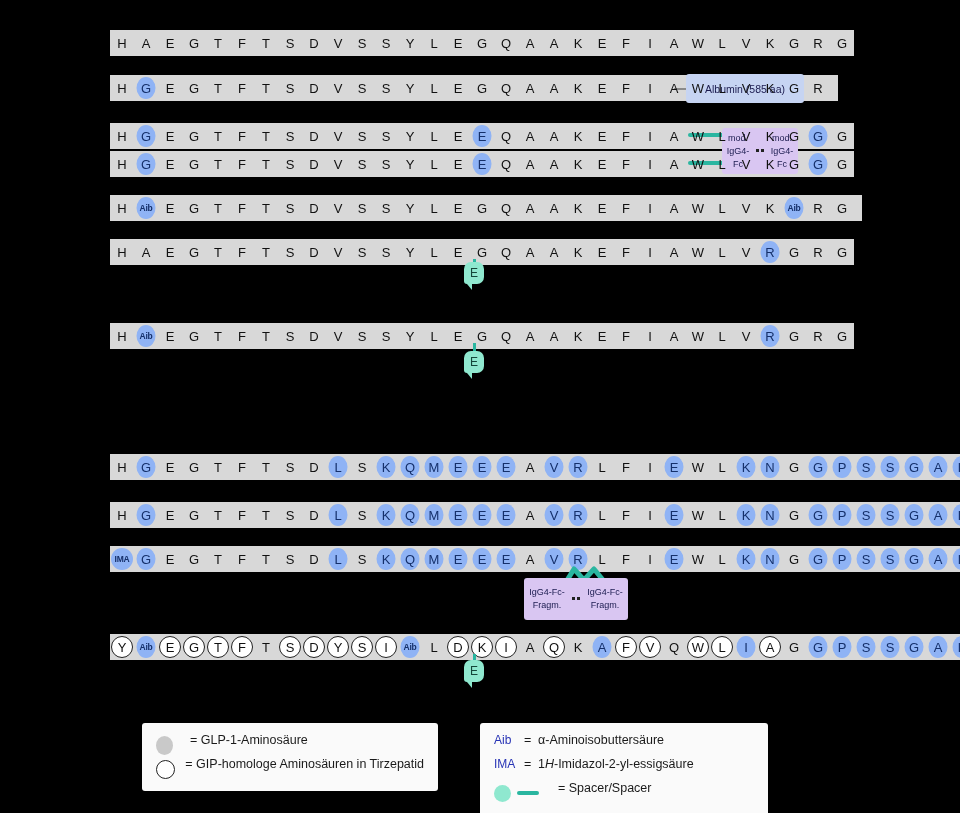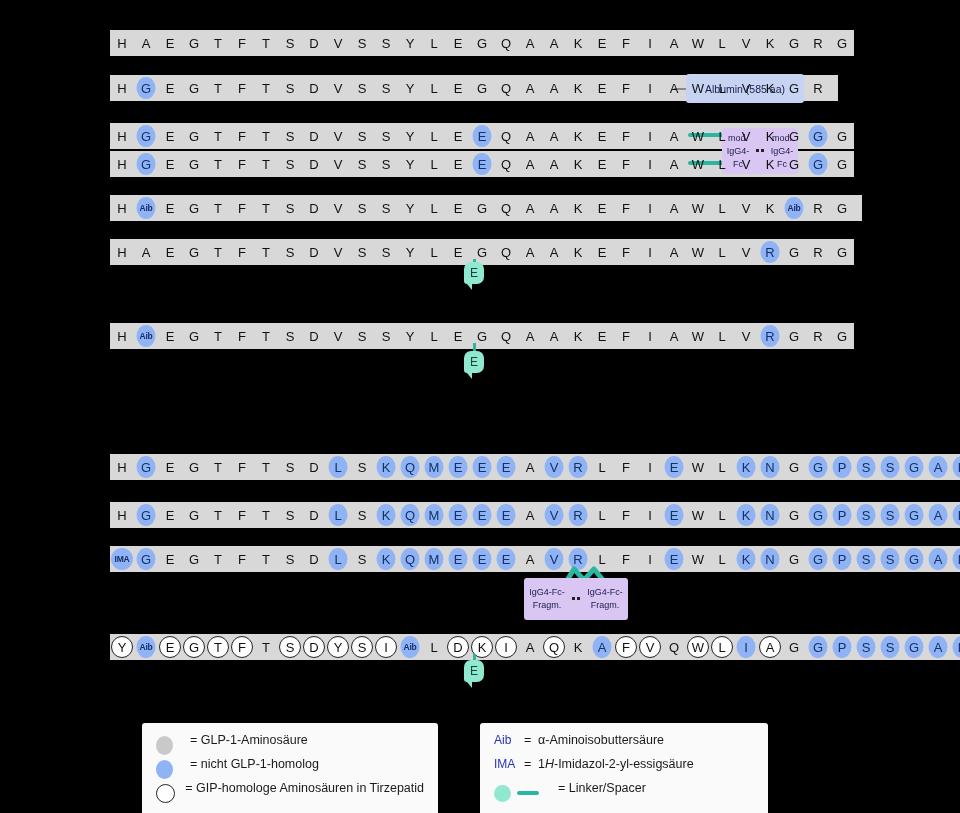--- a/index.html
+++ b/index.html
@@ -1321,26 +1321,20 @@
 
   <div class="legend" style="left:142px;top:723px;width:268px;">
     <div class="lrow">
       <span class="lsym">
           <span class="dot-gray"></span>
         </span>
       <span class="ltxt">= GLP-1-Aminosäure</span>
     </div>
     <div class="lrow">
       <span class="lsym">
-          <span class="dot-blue"></span>
-        </span>
-      <span class="ltxt">= nicht GLP-1-homolog</span>
-    </div>
-    <div class="lrow">
-      <span class="lsym">
           <span class="dot-open"></span>
         </span>
       <span class="ltxt">= GIP-homologe Aminosäuren in Tirzepatid</span>
     </div>
   </div>
 
   <div class="legend" style="left:480px;top:723px;width:260px;">
     <div class="lrow">
       <span class="lab-blue">Aib</span>
       <span class="eq">=</span>
@@ -1349,17 +1343,17 @@
     <div class="lrow">
       <span class="lab-blue">IMA</span>
       <span class="eq">=</span>
       <span class="ltxt"><span>1</span><span class="ital">H</span><span>-Imidazol-2-yl-essigsäure</span></span>
     </div>
     <div class="lrow">
       <span class="lsym" style="width:64px;">
         <span class="dot-teal"></span>
           <span class="bar-teal"></span>
       </span>
-      <span class="ltxt">= Linker/Spacer</span>
+      <span class="ltxt">= Spacer/Spacer</span>
     </div>
   </div>
 
 </div>
 
 </body></html>

